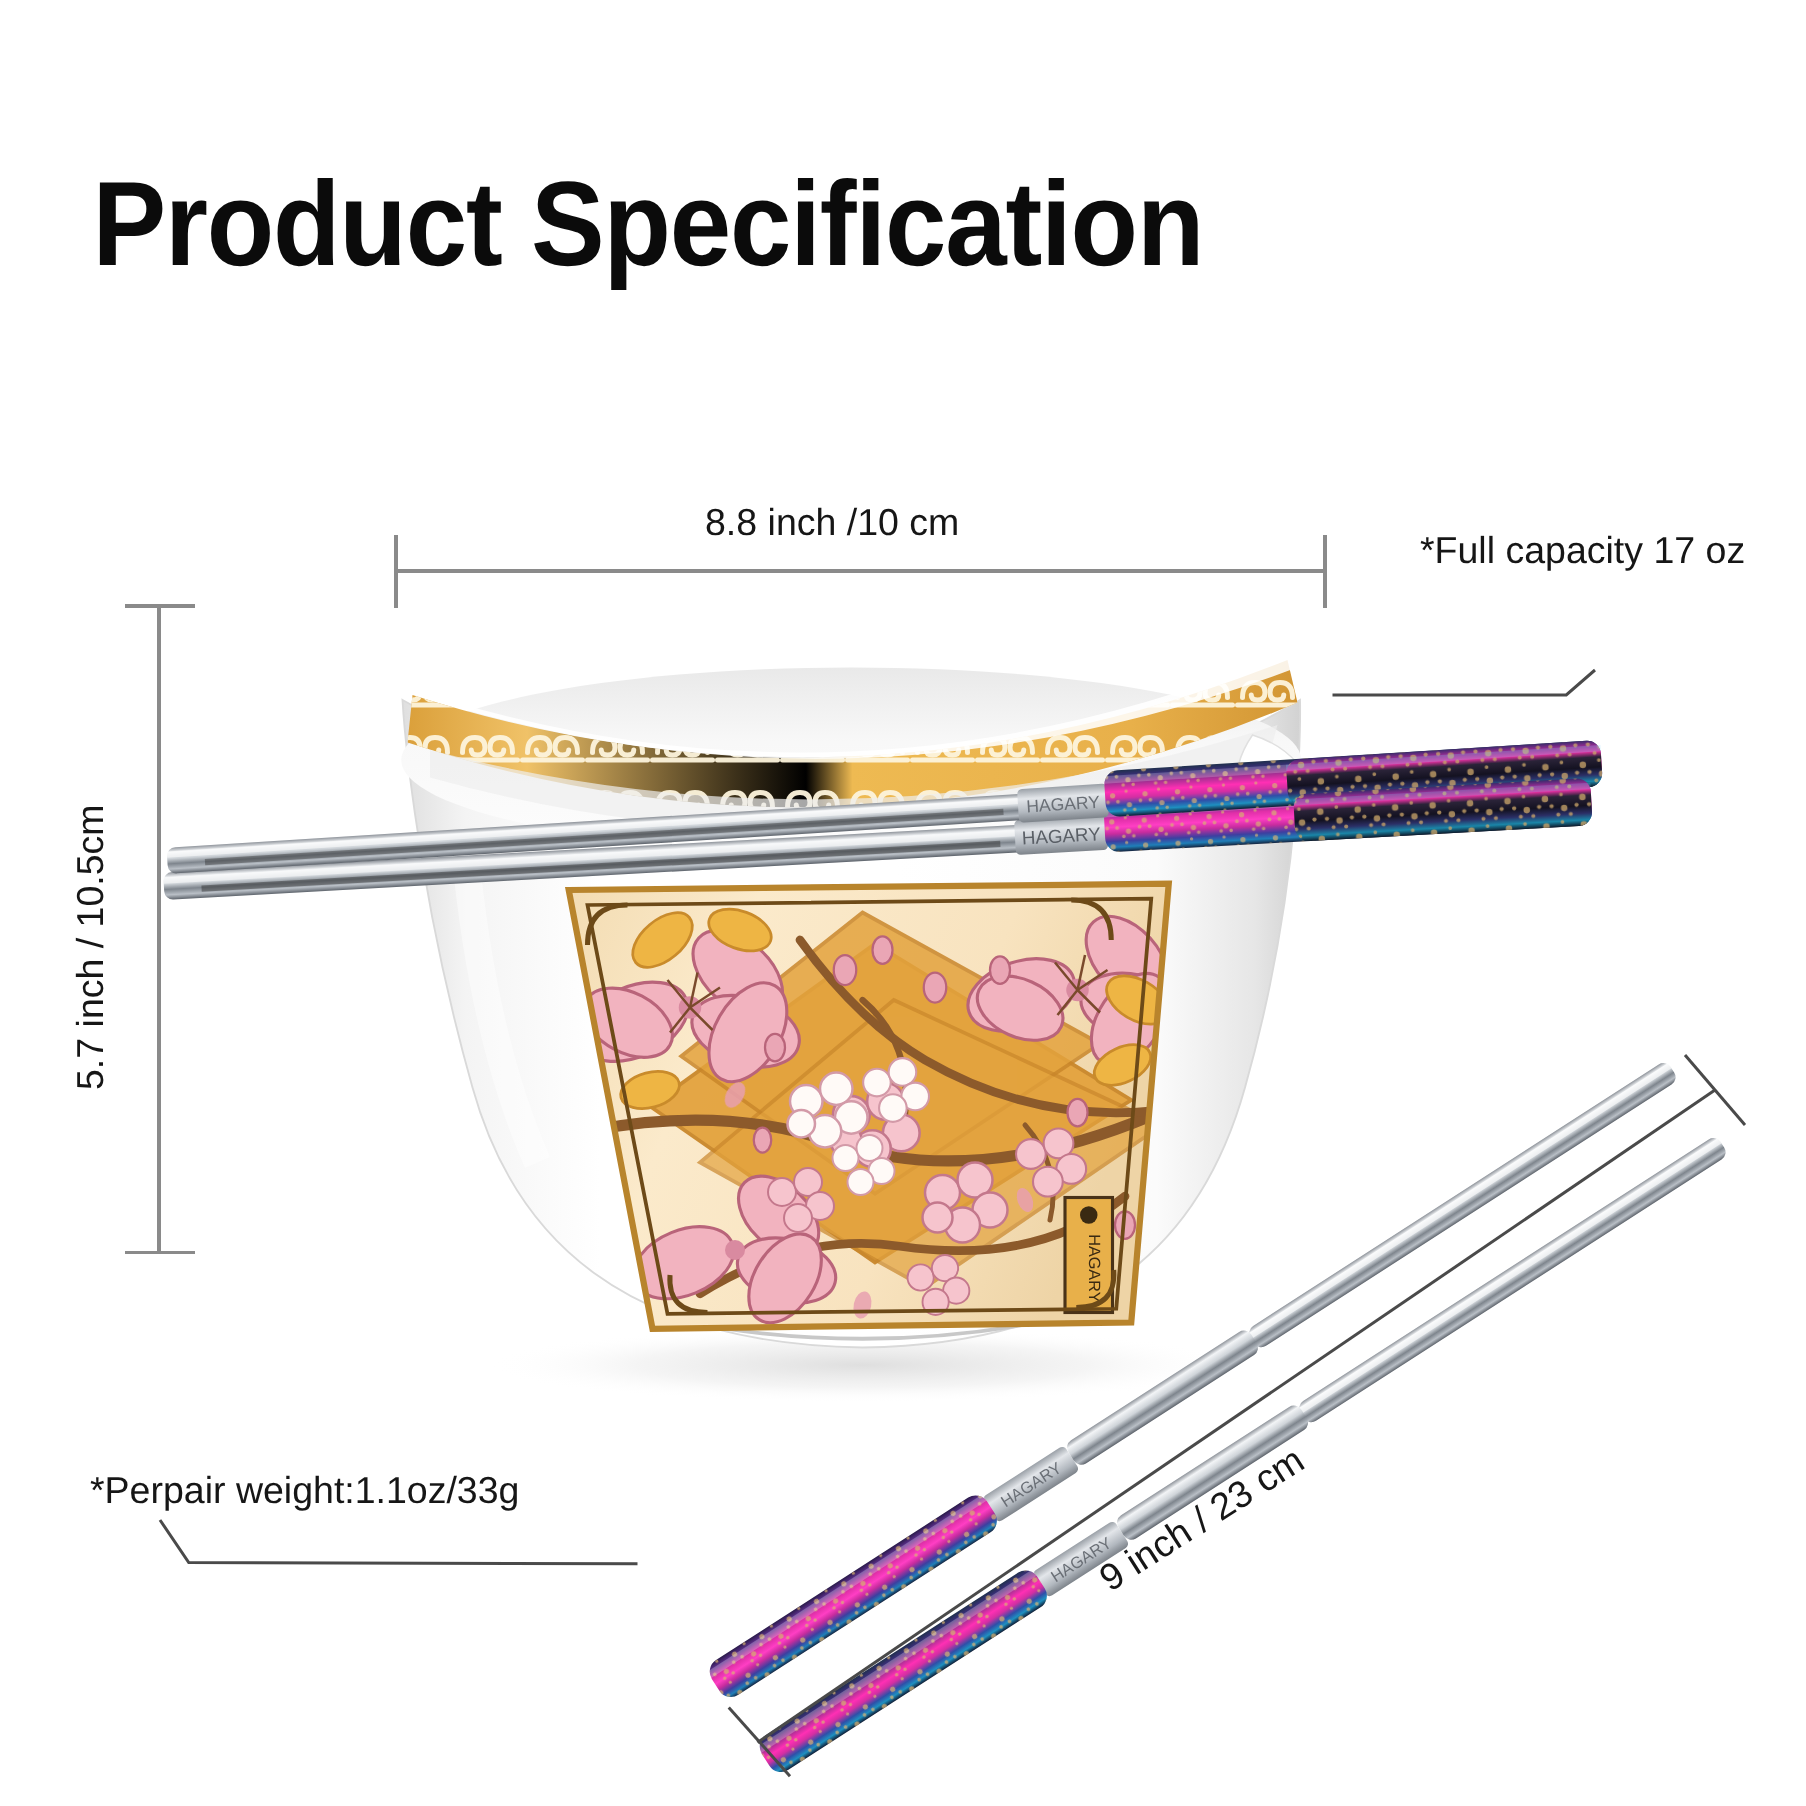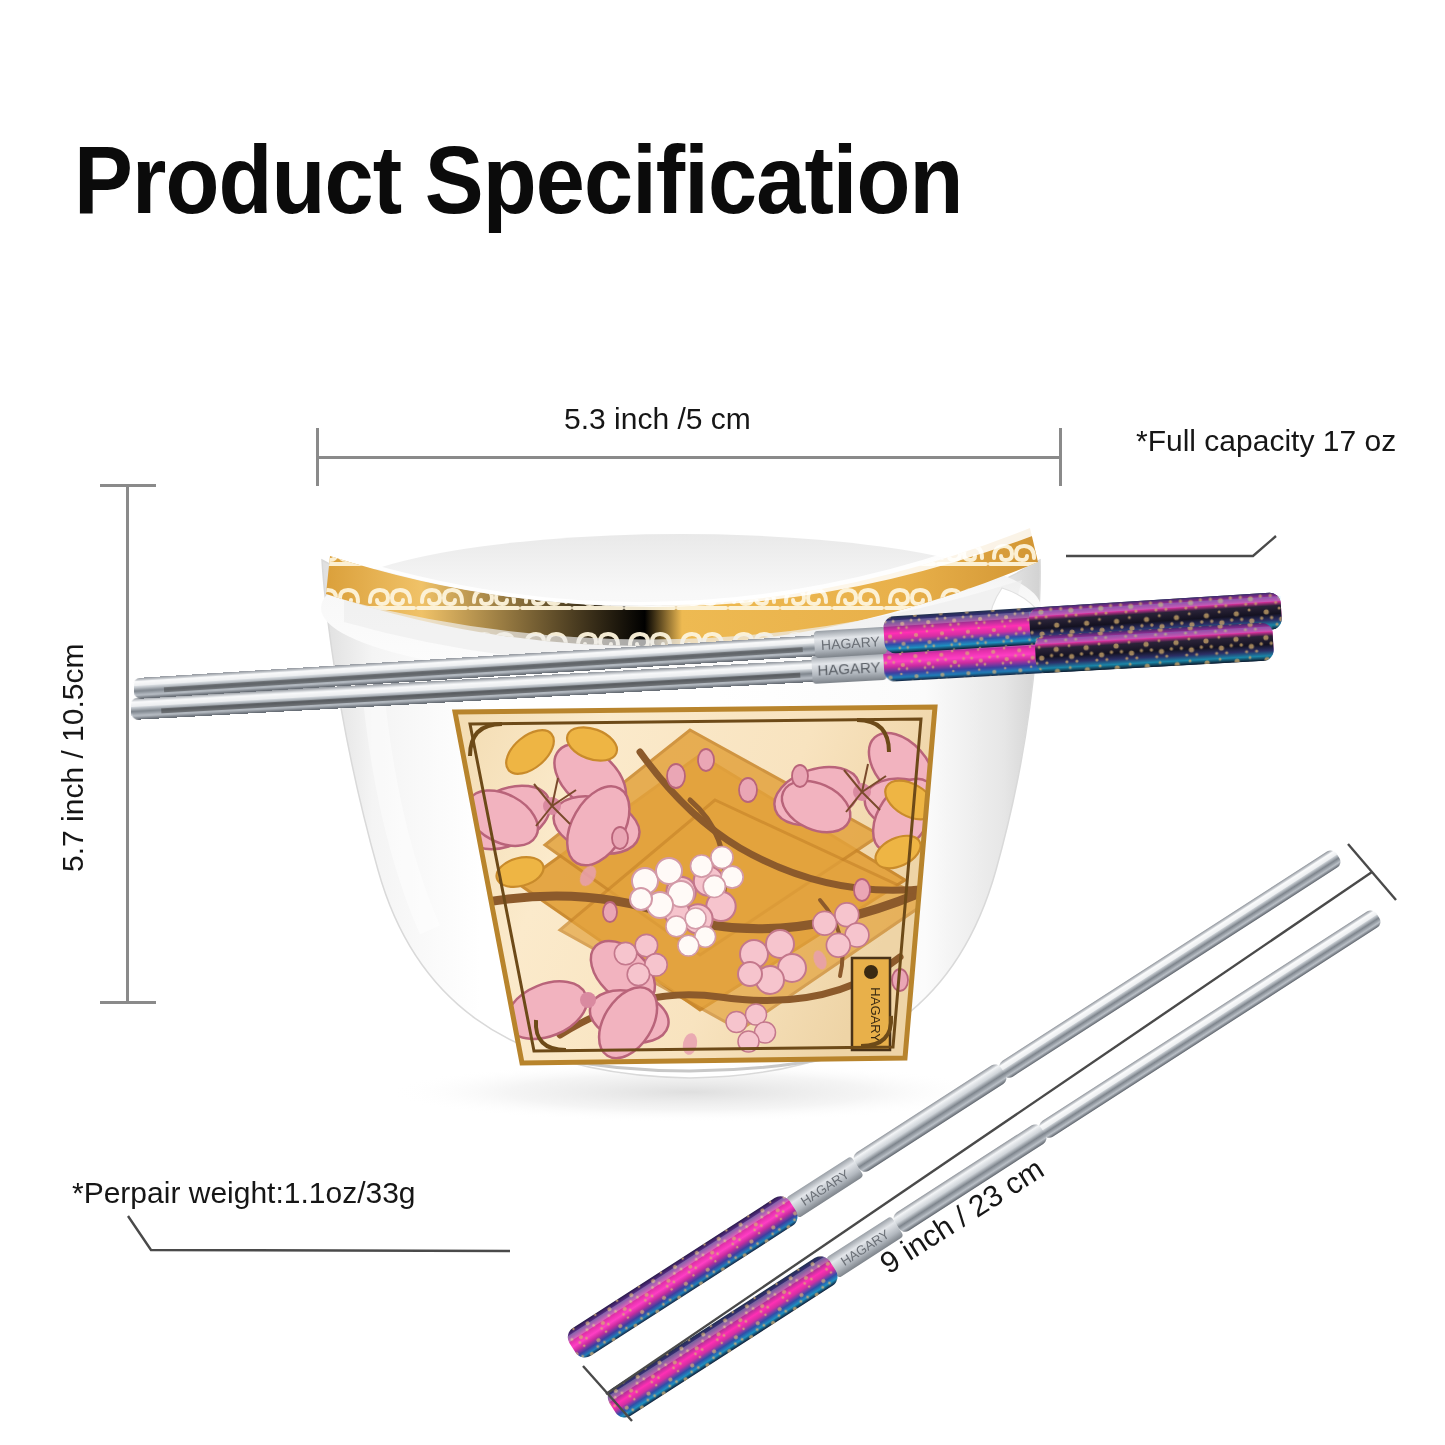--- a/index.html
+++ b/index.html
@@ -476,21 +476,21 @@
       <path d="M1066 556 L1253 556 L1276 536"></path>
 
       <path d="M128 1216 L151 1250 L510 1251"></path>
 
       <line x1="606" y1="1394" x2="1372" y2="872"></line>
       <line x1="583" y1="1366" x2="632" y2="1421"></line>
       <line x1="1348" y1="844" x2="1396" y2="900"></line>
     </g>
   </svg>
 
-  <div class="anno anno-width">5.3 inch /5 cm</div>
+  <div class="anno anno-width">8.8 inch /10 cm</div>
 
   <div class="anno anno-height">5.7 inch / 10.5cm</div>
 
   <div class="anno anno-cap">*Full capacity 17 oz</div>
 
   <div class="anno anno-weight">*Perpair weight:1.1oz/33g</div>
 
   <div class="anno anno-chop">9 inch / 23 cm</div>
 
 </div>

